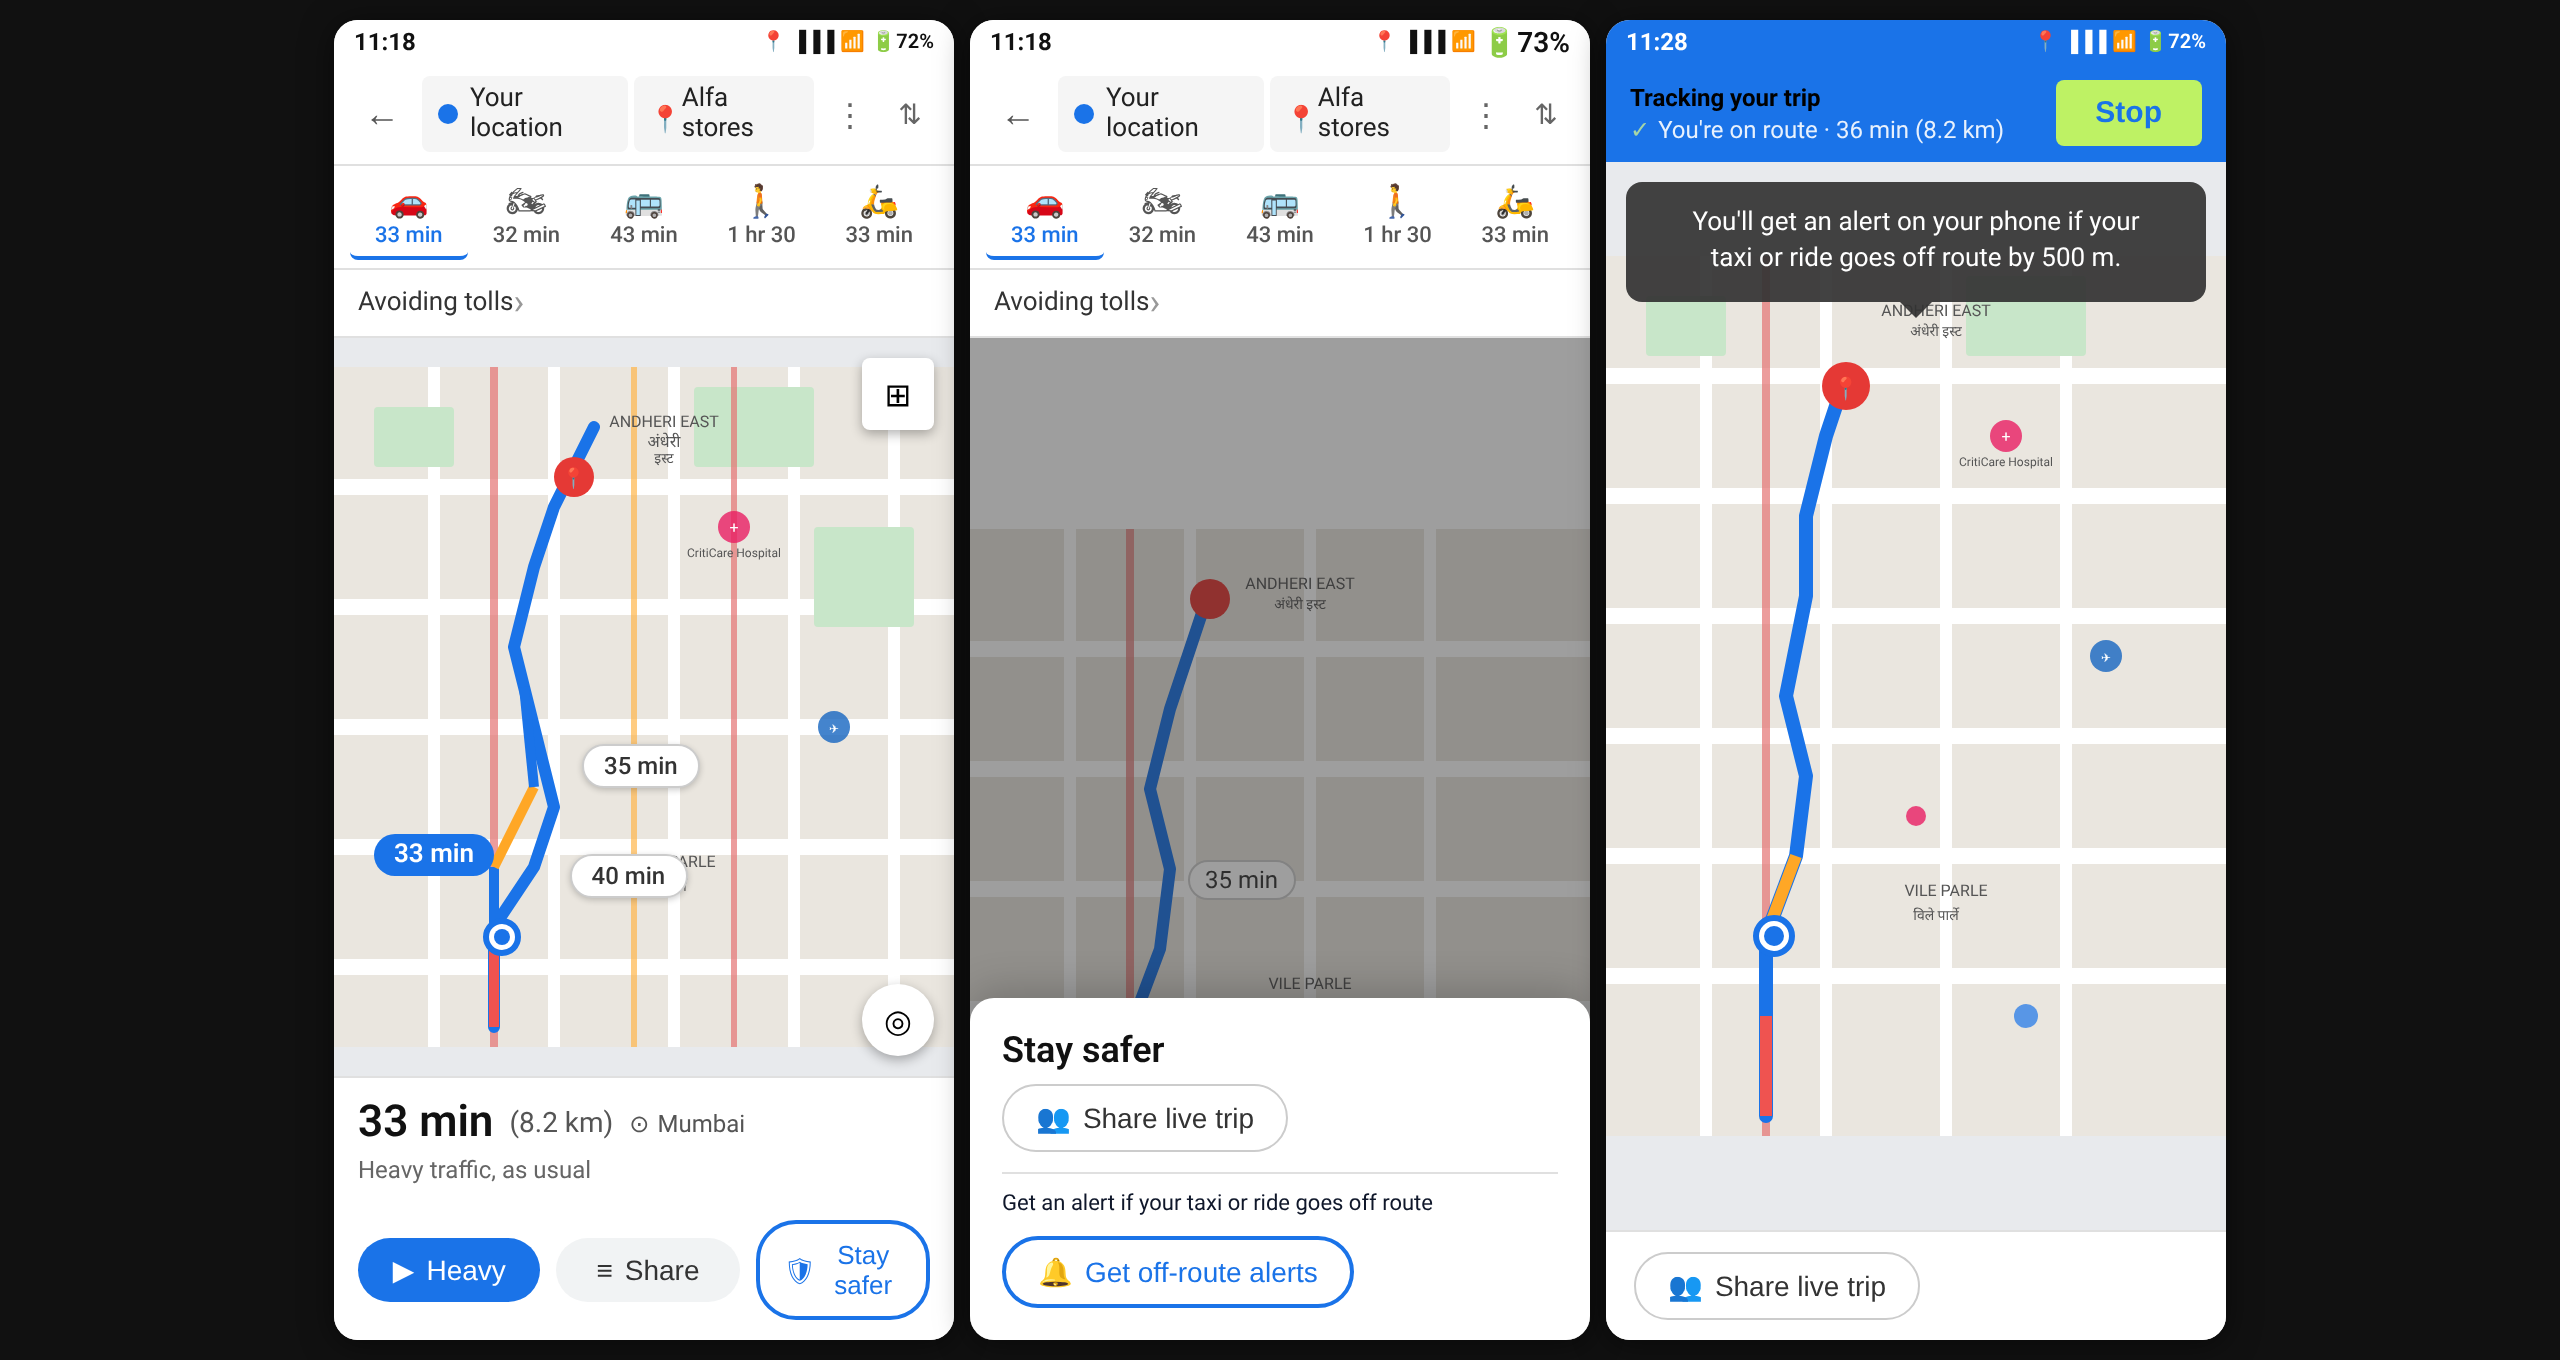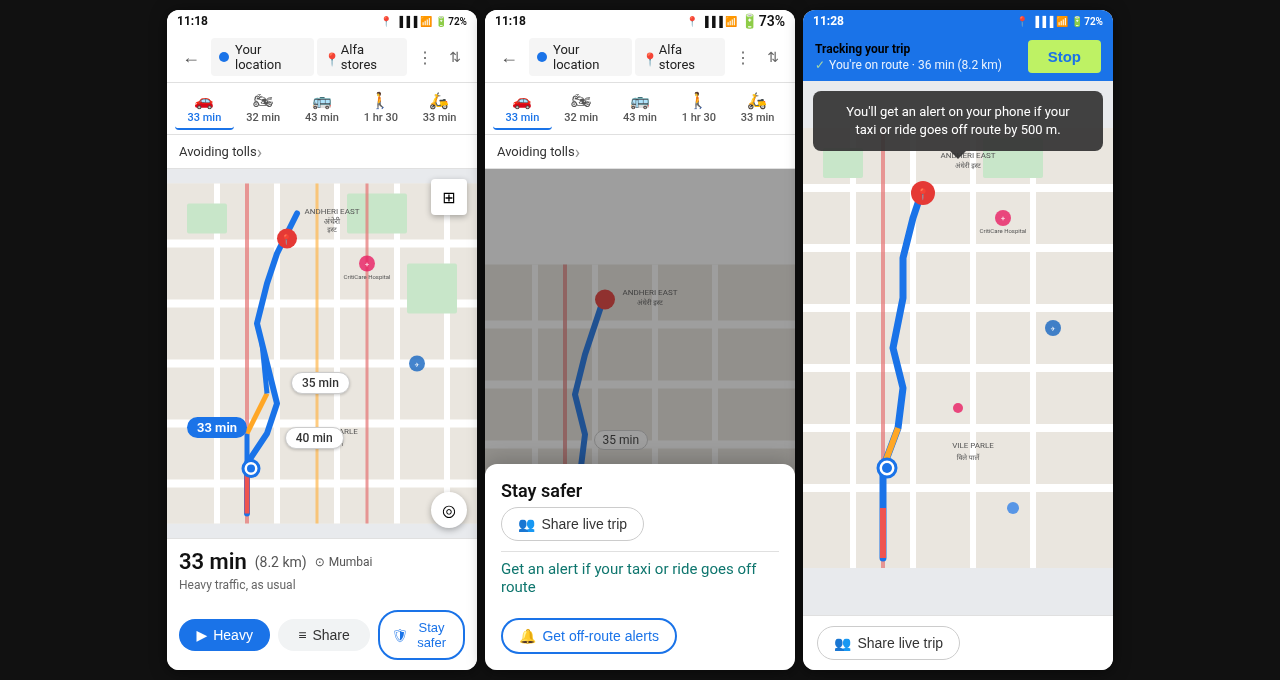--- a/index.html
+++ b/index.html
@@ -300,21 +300,21 @@
       border-radius: 20px;
       padding: 8px 16px;
       font-size: 14px;
       color: #333;
       cursor: pointer;
       display: flex; align-items: center; gap: 6px;
       margin-bottom: 10px;
       width: fit-content;
     }
     .sheet-divider { border: none; border-top: 1px solid #e0e0e0; margin: 8px 0; }
-    .sheet-section { font-size: 15px; color: #0f766e; margin-bottom: 22px; }
+    .sheet-section { font-size: 11px; color: #0f172a; margin-bottom: 10px; }
     .sheet-btn-outlined {
       background: #fff;
       border: 2px solid #1a73e8;
       border-radius: 20px;
       padding: 8px 16px;
       font-size: 14px;
       color: #1a73e8;
       cursor: pointer;
       display: flex; align-items: center; gap: 6px;
       width: fit-content;

